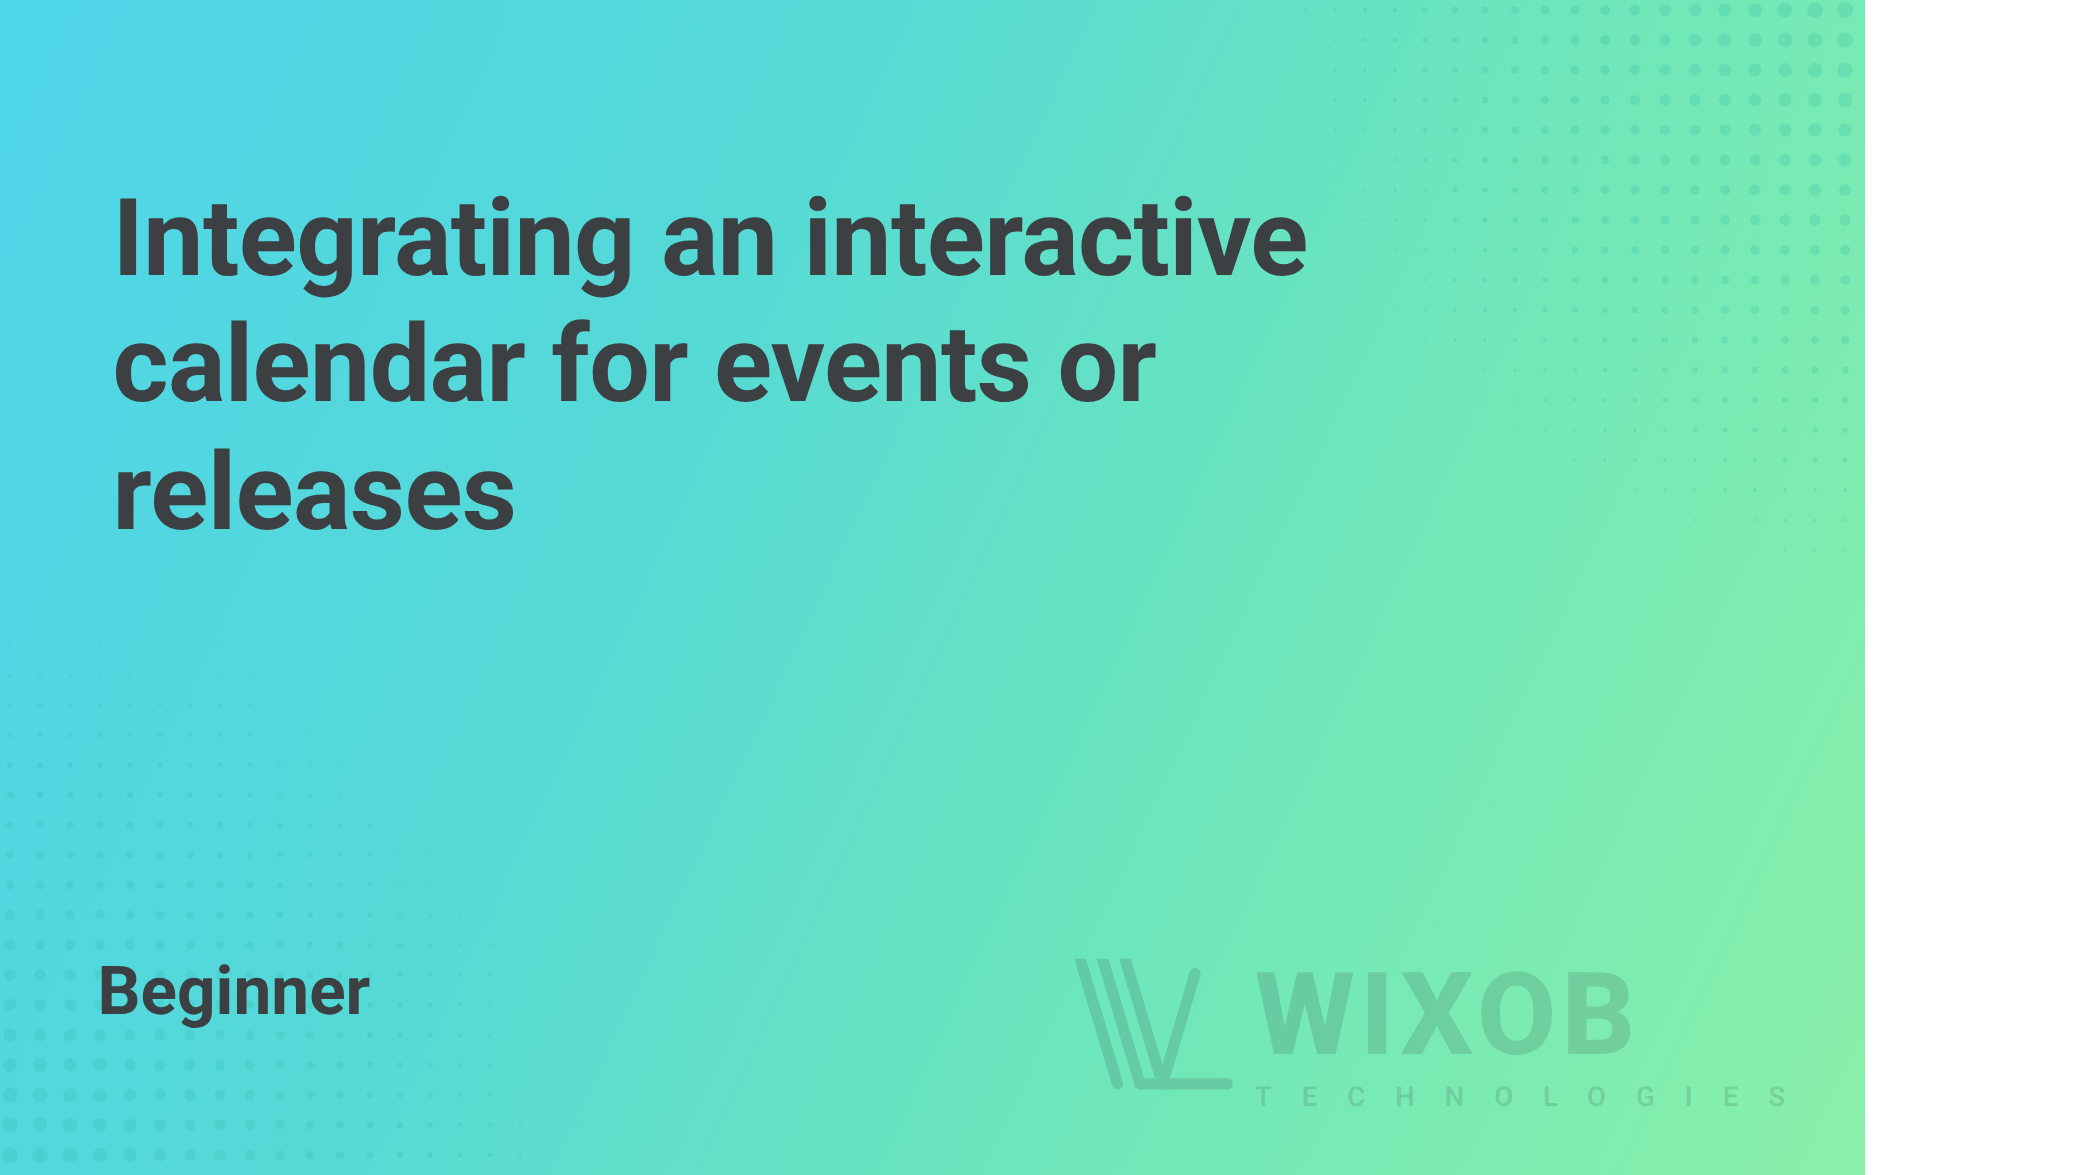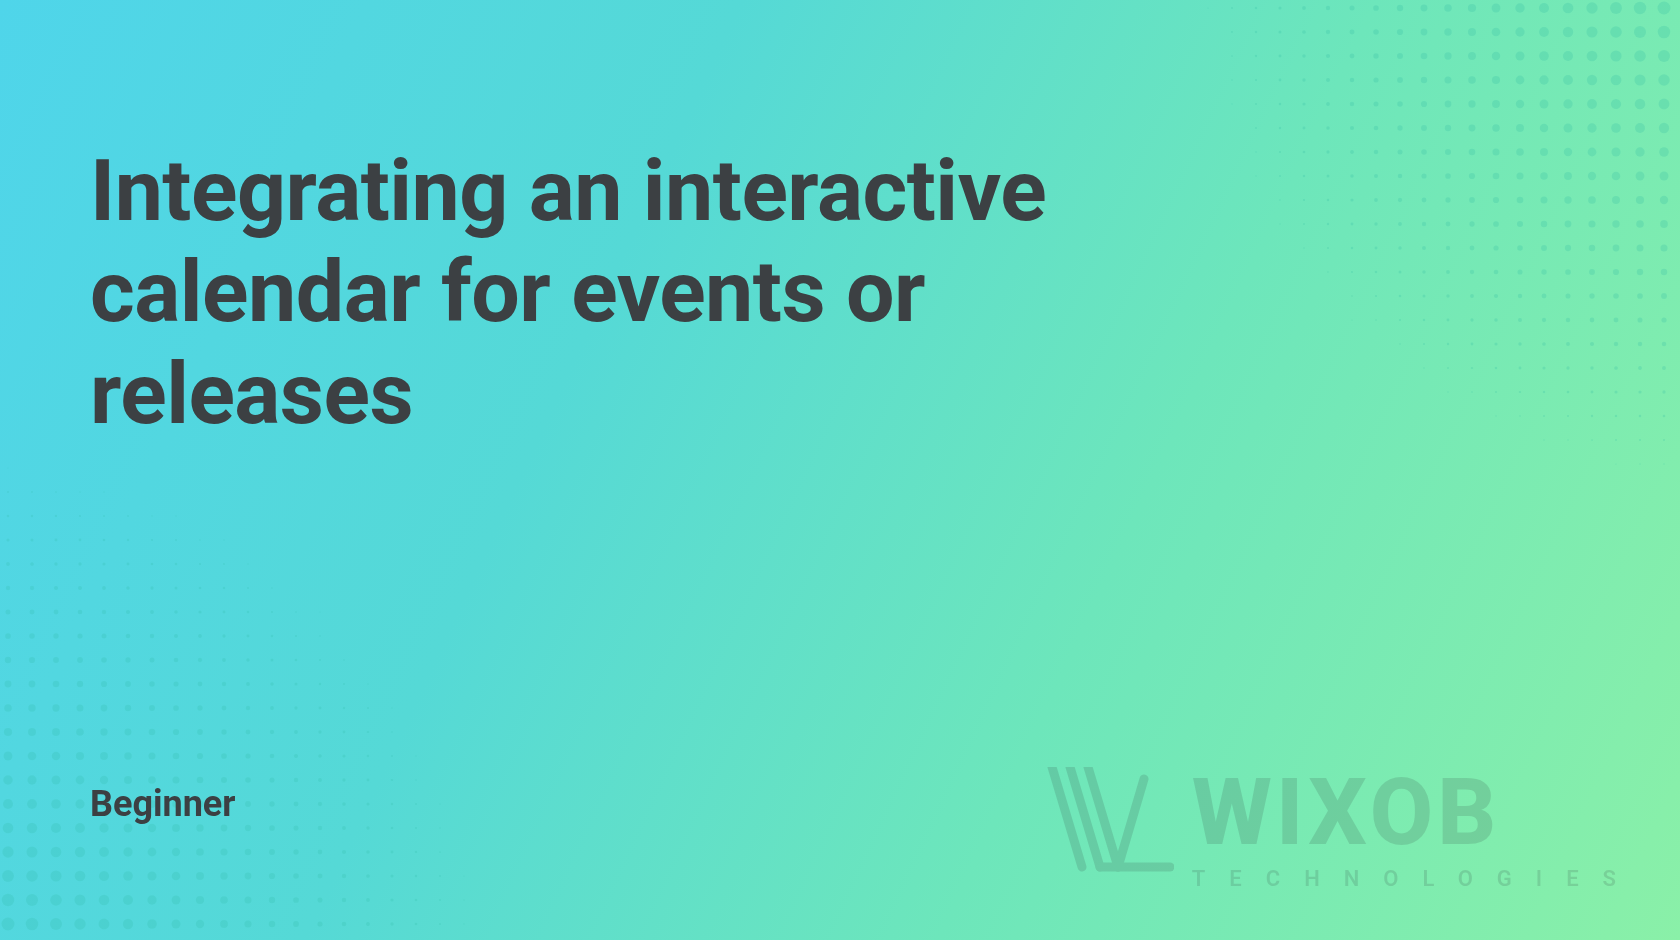--- a/index.html
+++ b/index.html
@@ -3,21 +3,21 @@
 <meta charset="utf-8">
 <style>
   * { margin: 0; padding: 0; box-sizing: border-box; }
   html, body { width: 100%; height: 100%; }
   body {
     font-family: 'Segoe UI', -apple-system, BlinkMacSystemFont, Roboto, 'Helvetica Neue', Arial, sans-serif;
     overflow: hidden;
   }
   .slide {
     position: relative;
-    width: 1680px;
+    width: 1492px;
     height: 940px;
     background: linear-gradient(115deg, #4fd5ea 0%, #55d9d6 35%, #6de6bb 65%, #8af0a8 100%);
     overflow: hidden;
   }
   .dots-tr {
     position: absolute;
     top: -40px;
     right: -40px;
     width: 560px;
     height: 560px;
@@ -39,23 +39,23 @@
     top: 140px;
     max-width: 1000px;
     font-size: 86px;
     font-weight: 700;
     line-height: 1.18;
     color: #3c4043;
     letter-spacing: -0.5px;
   }
   .level {
     position: absolute;
-    left: 90px;
+    left: 78px;
     bottom: 115px;
-    font-size: 36px;
+    font-size: 54px;
     font-weight: 700;
     color: #3c4043;
   }
   .watermark {
     position: absolute;
     right: 40px;
     bottom: 50px;
     display: flex;
     align-items: flex-start;
     gap: 18px;

